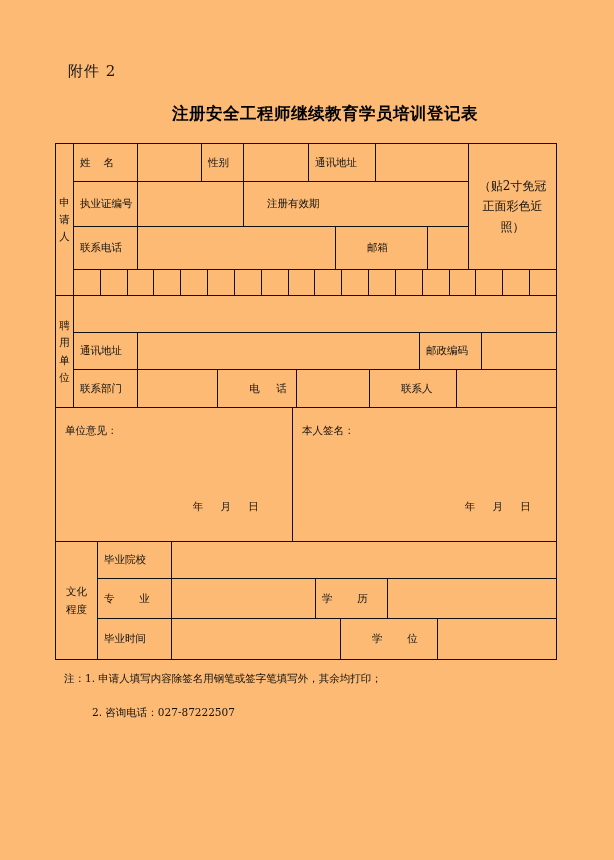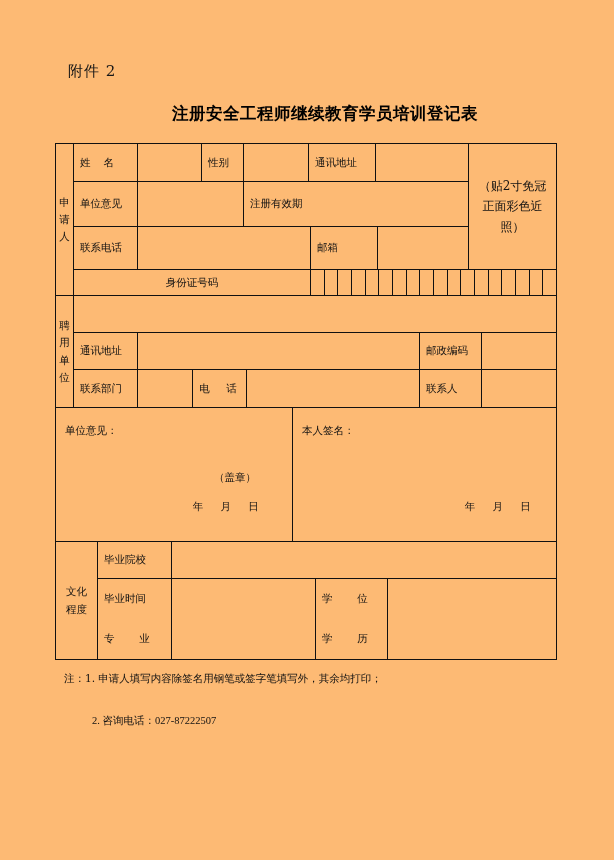--- a/index.html
+++ b/index.html
@@ -77,21 +77,21 @@
     box-sizing: border-box;
   }
   .vlabel span { display: block; }
 
   .rows { flex: 1 1 auto; display: flex; flex-direction: column; }
   .row {
     display: flex;
     border-bottom: 1.1px solid #111;
     box-sizing: border-box;
   }
-  .row:last-child { border-bottom: none; }
+  .row:last-child { border-bottom: none; gap: 25px; }
 
   .cell {
     border-right: 1.1px solid #111;
     box-sizing: border-box;
     display: flex;
     align-items: center;
     font-size: 10.5px;
     font-family: "DejaVu Serif", "Liberation Serif", serif;
     color: #111;
     padding: 0 6px;
@@ -158,21 +158,21 @@
   
   .notes {
     position: absolute;
     left: 64px;
     top: 672px;
     font-family: "DejaVu Serif", "Liberation Serif", serif;
     font-size: 10.5px;
     color: #111;
   }
   .note-1 { margin: 0; }
-  .note-2 { margin: 28px 0 0 28px; font-family: Liberation Serif, serif; }
+  .note-2 { margin: 20px 0 0 28px; }
 </style>
 </head>
 <body>
 
 <div class="page">
 
   <div class="attach-label">附件 2</div>
   <div class="doc-title">注册安全工程师继续教育学员培训登记表</div>
 
   <div class="form">
@@ -192,39 +192,38 @@
             <div class="row" style="height:38px;">
               <div class="cell lbl sp2" style="width:64px;flex:0 0 64px;">姓　名</div>
               <div class="cell blank" style="width:64px;flex:0 0 64px;"></div>
               <div class="cell lbl" style="width:42px;flex:0 0 42px;">性别</div>
               <div class="cell blank" style="width:65px;flex:0 0 65px;"></div>
               <div class="cell lbl" style="width:67px;flex:0 0 67px;">通讯地址</div>
               <div class="cell blank" style="flex:1 1 auto;"></div>
             </div>
 
             <div class="row" style="height:45px;">
-              <div class="cell lbl" style="width:64px;flex:0 0 64px;">单位意见</div>
+              <div class="cell lbl" style="width:64px;flex:0 0 64px;">执业证编号</div>
               <div class="cell blank" style="width:106px;flex:0 0 106px;"></div>
-              <div class="cell lbl" style="width:67px;flex:0 0 67px;">注册有效期</div>
+              <div class="cell lbl" style="width:67px;flex:0 0 67px;margin-left:17px;">注册有效期</div>
             </div>
 
             <div class="row" style="height:42px;border-bottom:none;">
               <div class="cell lbl" style="width:64px;flex:0 0 64px;">联系电话</div>
               <div class="cell blank" style="width:173px;flex:0 0 173px;"></div>
               <div class="cell lbl" style="width:67px;flex:0 0 67px;">邮箱</div>
               <div class="cell blank" style="flex:1 1 auto;"></div>
             </div>
 
           </div>
 
           <div class="photo">（贴2寸免冠正面彩色近照）</div>
         </div>
 
         <div class="row" style="height:26px;border-top:1.1px solid #111;border-bottom:none;">
-          <div class="cell ctr" style="width:237px;flex:0 0 237px;">身份证号码</div>
           <div style="flex:1 1 auto;">
             <div class="idstrip" id="id-strip">
                 <div class="idcell"></div>
                 <div class="idcell"></div>
                 <div class="idcell"></div>
                 <div class="idcell"></div>
                 <div class="idcell"></div>
                 <div class="idcell"></div>
                 <div class="idcell"></div>
                 <div class="idcell"></div>
@@ -274,21 +273,20 @@
           <div class="cell blank" style="width:74px;flex:0 0 74px;"></div>
         </div>
 
       </div>
     </div>
 
     <div class="blk">
       <div class="opin" style="width:100%;">
         <div class="opin-left">
           <div class="opin-head">单位意见：</div>
-          <div class="seal">（盖章）</div>
           <div class="ymd">年　月　日</div>
         </div>
         <div class="opin-right">
           <div class="opin-head">本人签名：</div>
           <div class="ymd-r">年　月　日</div>
         </div>
       </div>
     </div>
 
     <div class="blk" style="border-bottom:none;">
@@ -296,34 +294,34 @@
         <span>文化</span>
         <span>程度</span>
       </div>
       <div class="rows">
 
         <div class="row" style="height:37px;">
           <div class="cell lbl" style="width:74px;flex:0 0 74px;">毕业院校</div>
           <div class="cell blank" style="flex:1 1 auto;"></div>
         </div>
 
+        <div class="row" style="height:40px;">
+          <div class="cell lbl sp2" style="width:74px;flex:0 0 74px;">专　　业</div>
+          <div class="cell blank" style="width:144px;flex:0 0 144px;"></div>
+          <div class="cell lbl sp2" style="width:72px;flex:0 0 72px;">学　　历</div>
+          <div class="cell blank" style="flex:1 1 auto;"></div>
+        </div>
+
         <div class="row" style="height:40px;border-bottom:none;">
           <div class="cell lbl" style="width:74px;flex:0 0 74px;">毕业时间</div>
           <div class="cell blank" style="width:144px;flex:0 0 144px;"></div>
           <div class="cell lbl sp2" style="width:72px;flex:0 0 72px;">学　　位</div>
           <div class="cell blank" style="flex:1 1 auto;"></div>
         </div>
 
-        <div class="row" style="height:40px;">
-          <div class="cell lbl sp2" style="width:74px;flex:0 0 74px;">专　　业</div>
-          <div class="cell blank" style="width:144px;flex:0 0 144px;"></div>
-          <div class="cell lbl sp2" style="width:72px;flex:0 0 72px;">学　　历</div>
-          <div class="cell blank" style="flex:1 1 auto;"></div>
-        </div>
-
       </div>
     </div>
 
   </div>
 
   <div class="notes">
     <p class="note-1">注：1. 申请人填写内容除签名用钢笔或签字笔填写外，其余均打印；</p>
     <p class="note-2">2. 咨询电话：027-87222507</p>
   </div>
 

